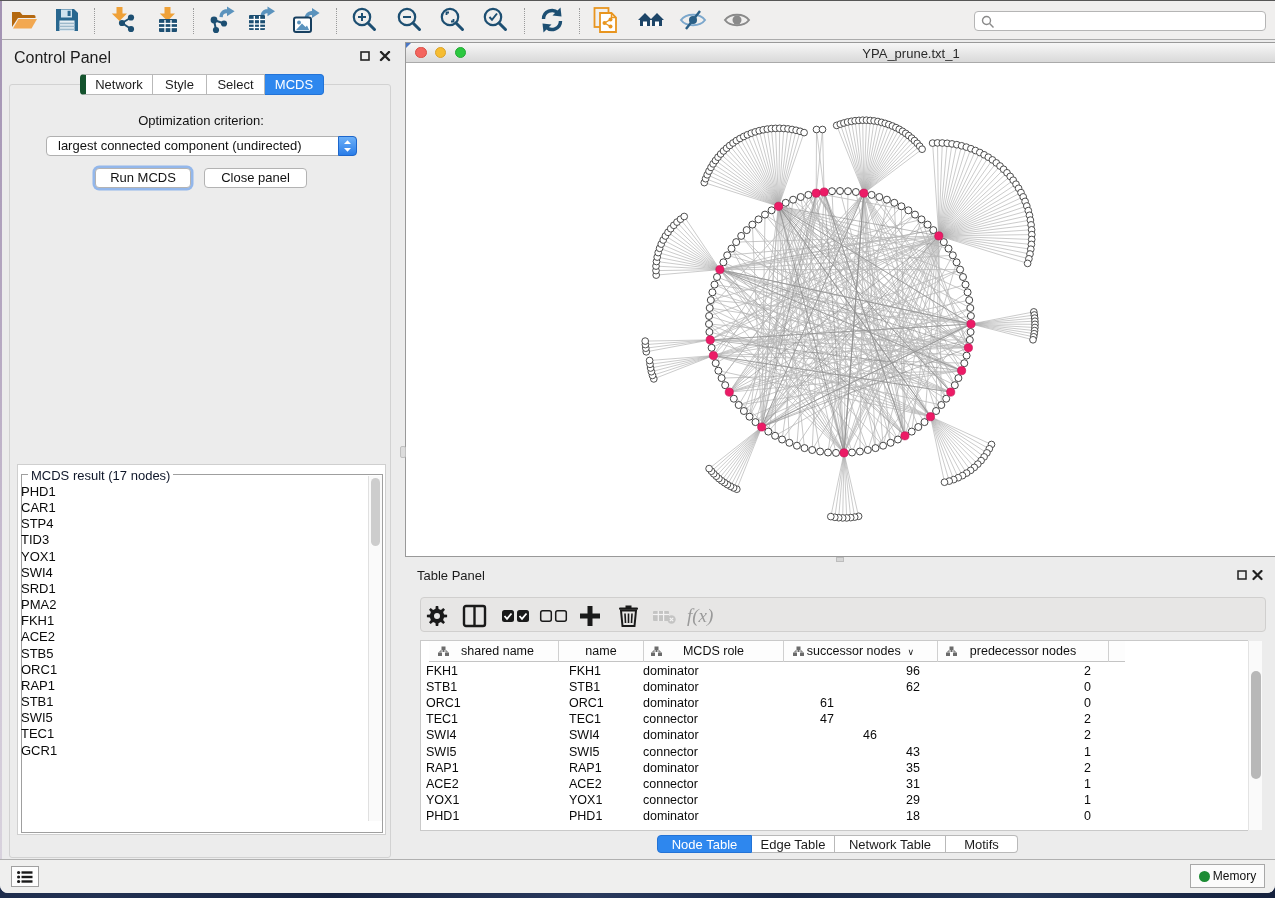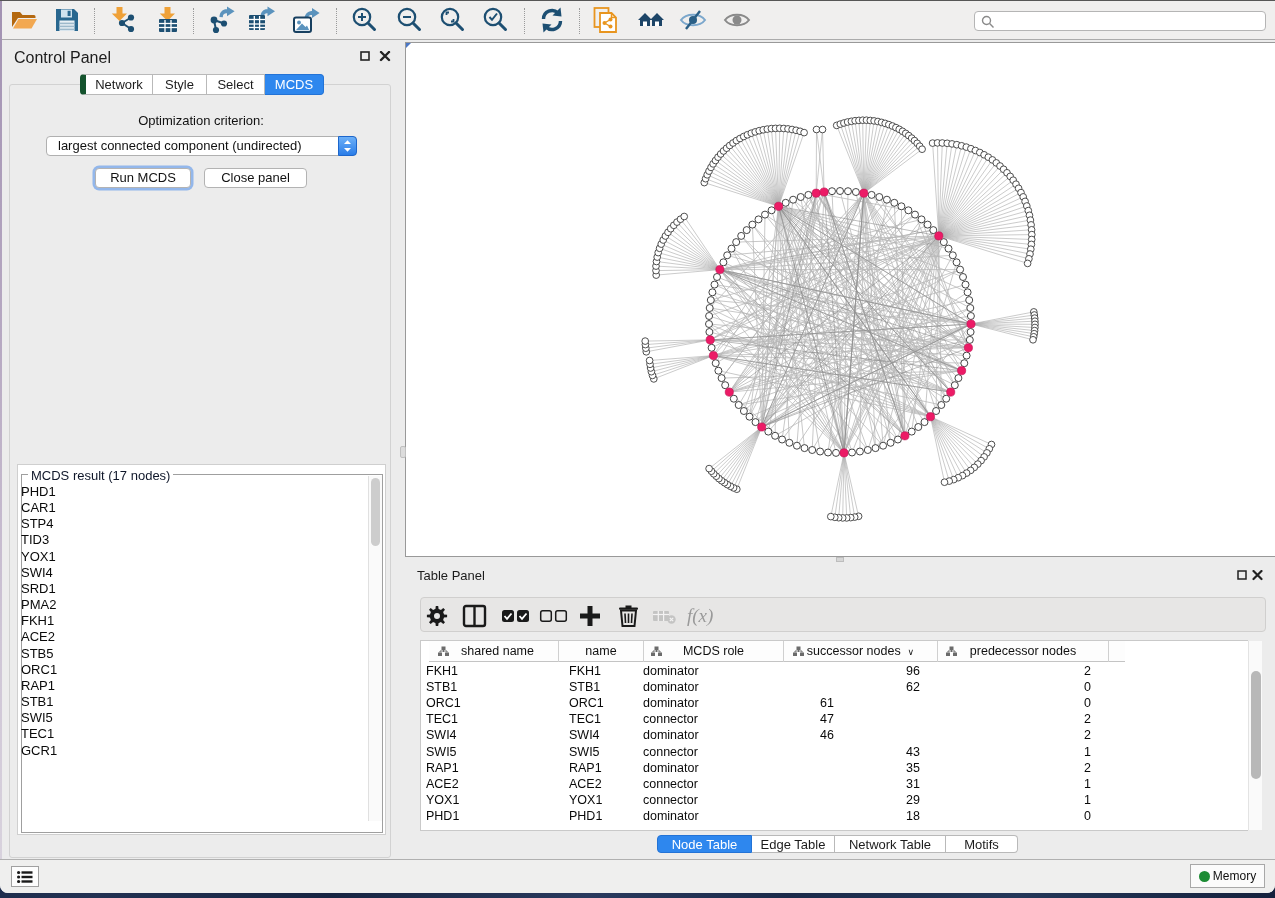--- a/index.html
+++ b/index.html
@@ -241,20 +241,26 @@
   <div class="gbox">
       <div class="gbl">MCDS result (17 nodes)</div>
     </div>
   <div class="mlist" style="top:19px">PHD1<br>CAR1<br>STP4<br>TID3<br>YOX1<br>SWI4<br>SRD1<br>PMA2<br>FKH1<br>ACE2<br>STB5<br>ORC1<br>RAP1<br>STB1<br>SWI5<br>TEC1<br>GCR1</div>
   <div class="lsb">
       <div class="lsbthumb"></div>
     </div>
 </div>
 
 <div class="nframe">
+<div class="ntitle">
+<div class="tl" style="left:9px;background:#f4655f;border:0.5px solid #d94f44"></div>
+<div class="tl" style="left:28.5px;background:#f6bd32;border:0.5px solid #dba32a"></div>
+<div class="tl" style="left:48.5px;background:#2bc840;border:0.5px solid #24a835"></div>
+<div class="ntext">YPA_prune.txt_1</div>
+</div>
 <svg style="position:absolute;left:0px;top:0px" width="5" height="5" viewBox="0 0 5 5">
       <path d="M0 0 L5 0 L0 5 Z" fill="#4a77c6"></path>
     </svg>
 </div>
 <svg width="870" height="494" viewBox="405 63 870 494" style="position:absolute;left:405px;top:63px">
 <g stroke="#8f8f8f" stroke-width="0.75" opacity="0.65">
 <line x1="778.6" y1="206.3" x2="948.5" y2="248.6"></line>
 <line x1="778.6" y1="206.3" x2="956.6" y2="262.3"></line>
 <line x1="778.6" y1="206.3" x2="963.0" y2="277.0"></line>
 <line x1="778.6" y1="206.3" x2="967.6" y2="292.3"></line>
@@ -1068,21 +1074,21 @@
 <div class="trow" style="left:820px;top:695.2px;width:100px;">61</div>
 <div class="trow" style="left:991px;top:695.2px;width:100px;text-align:right">0</div>
 <div class="trow" style="left:426px;top:711.3px">TEC1</div>
 <div class="trow" style="left:569px;top:711.3px">TEC1</div>
 <div class="trow" style="left:643px;top:711.3px">connector</div>
 <div class="trow" style="left:820px;top:711.3px;width:100px;text-align:left">47</div>
 <div class="trow" style="left:991px;top:711.3px;width:100px;text-align:right">2</div>
 <div class="trow" style="left:426px;top:727.4px">SWI4</div>
 <div class="trow" style="left:569px;top:727.4px">SWI4</div>
 <div class="trow" style="left:643px;top:727.4px">dominator</div>
-<div class="trow" style="left:820px;top:727.4px;width:100px;text-align:left">46</div>
+<div class="trow" style="left:820px;top:727.4px;width:100px;text-align:center">46</div>
 <div class="trow" style="left:991px;top:727.4px;width:100px;text-align:right">2</div>
 <div class="trow" style="left:426px;top:743.5px">SWI5</div>
 <div class="trow" style="left:569px;top:743.5px">SWI5</div>
 <div class="trow" style="left:643px;top:743.5px">connector</div>
 <div class="trow" style="left:820px;top:743.5px;width:100px;text-align:right">43</div>
 <div class="trow" style="left:991px;top:743.5px;width:100px;text-align:right">1</div>
 <div class="trow" style="left:426px;top:759.6px">RAP1</div>
 <div class="trow" style="left:569px;top:759.6px">RAP1</div>
 <div class="trow" style="left:643px;top:759.6px">dominator</div>
 <div class="trow" style="left:820px;top:759.6px;width:100px;text-align:right">35</div>

